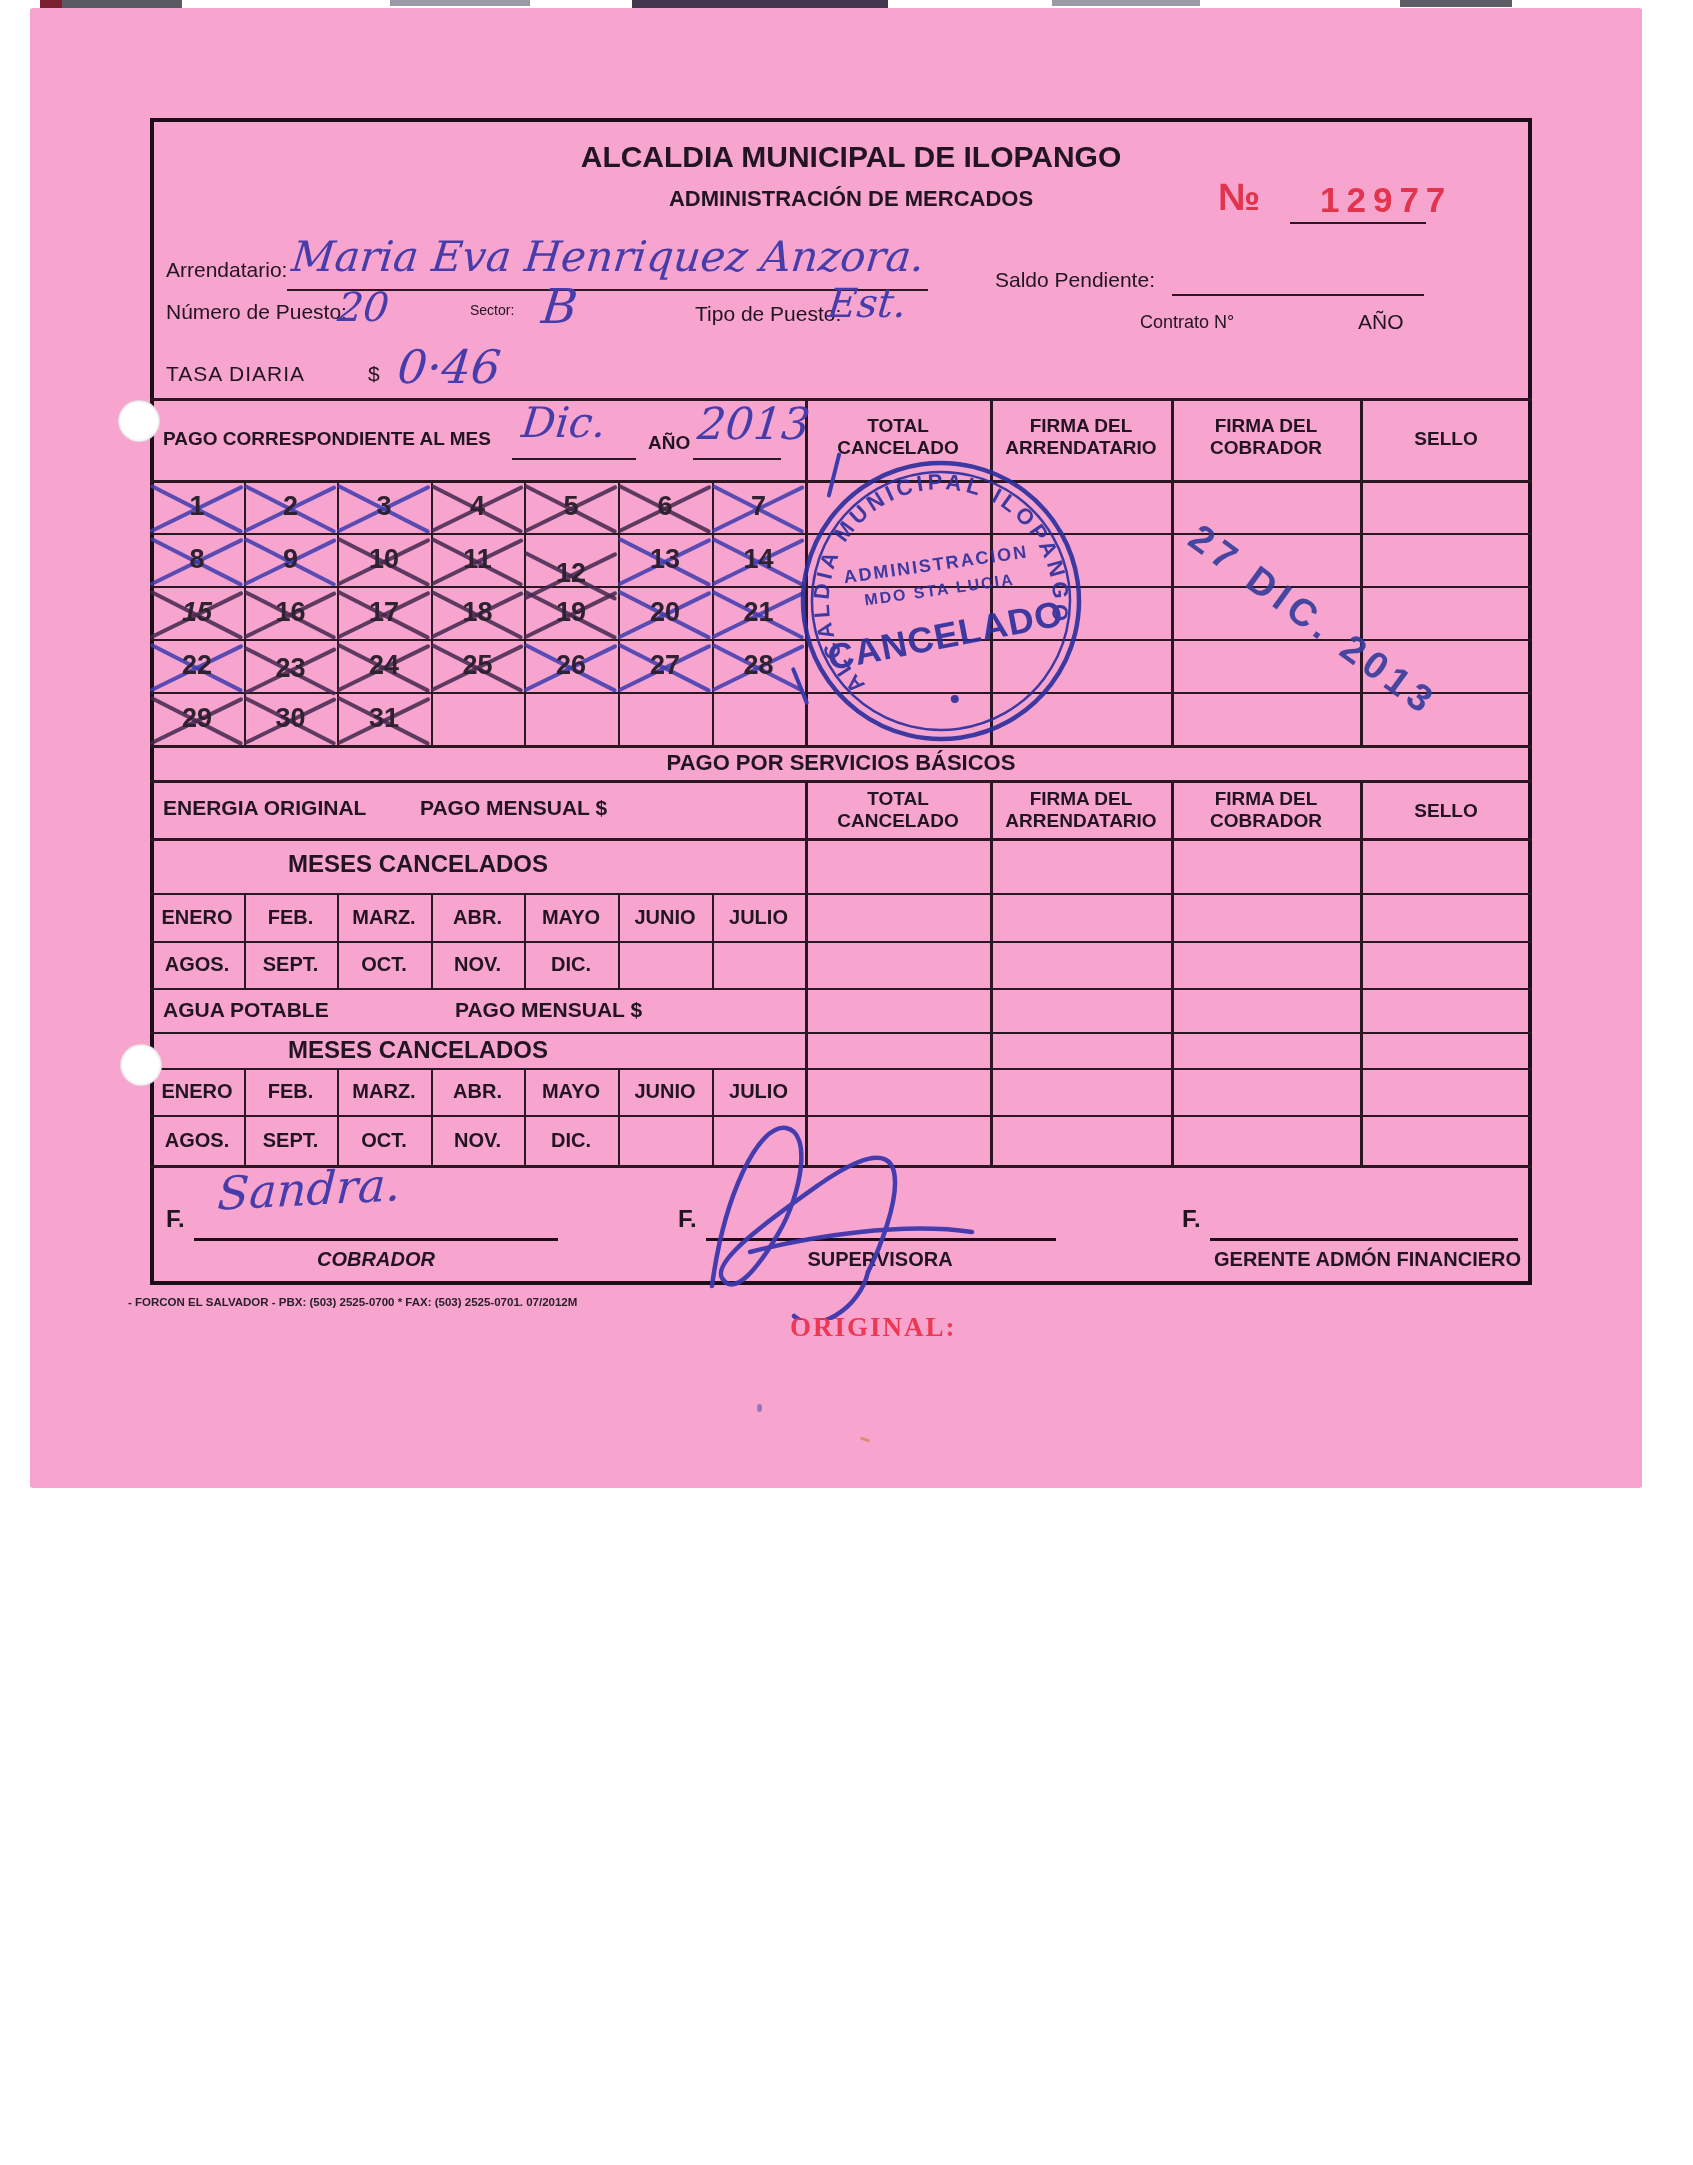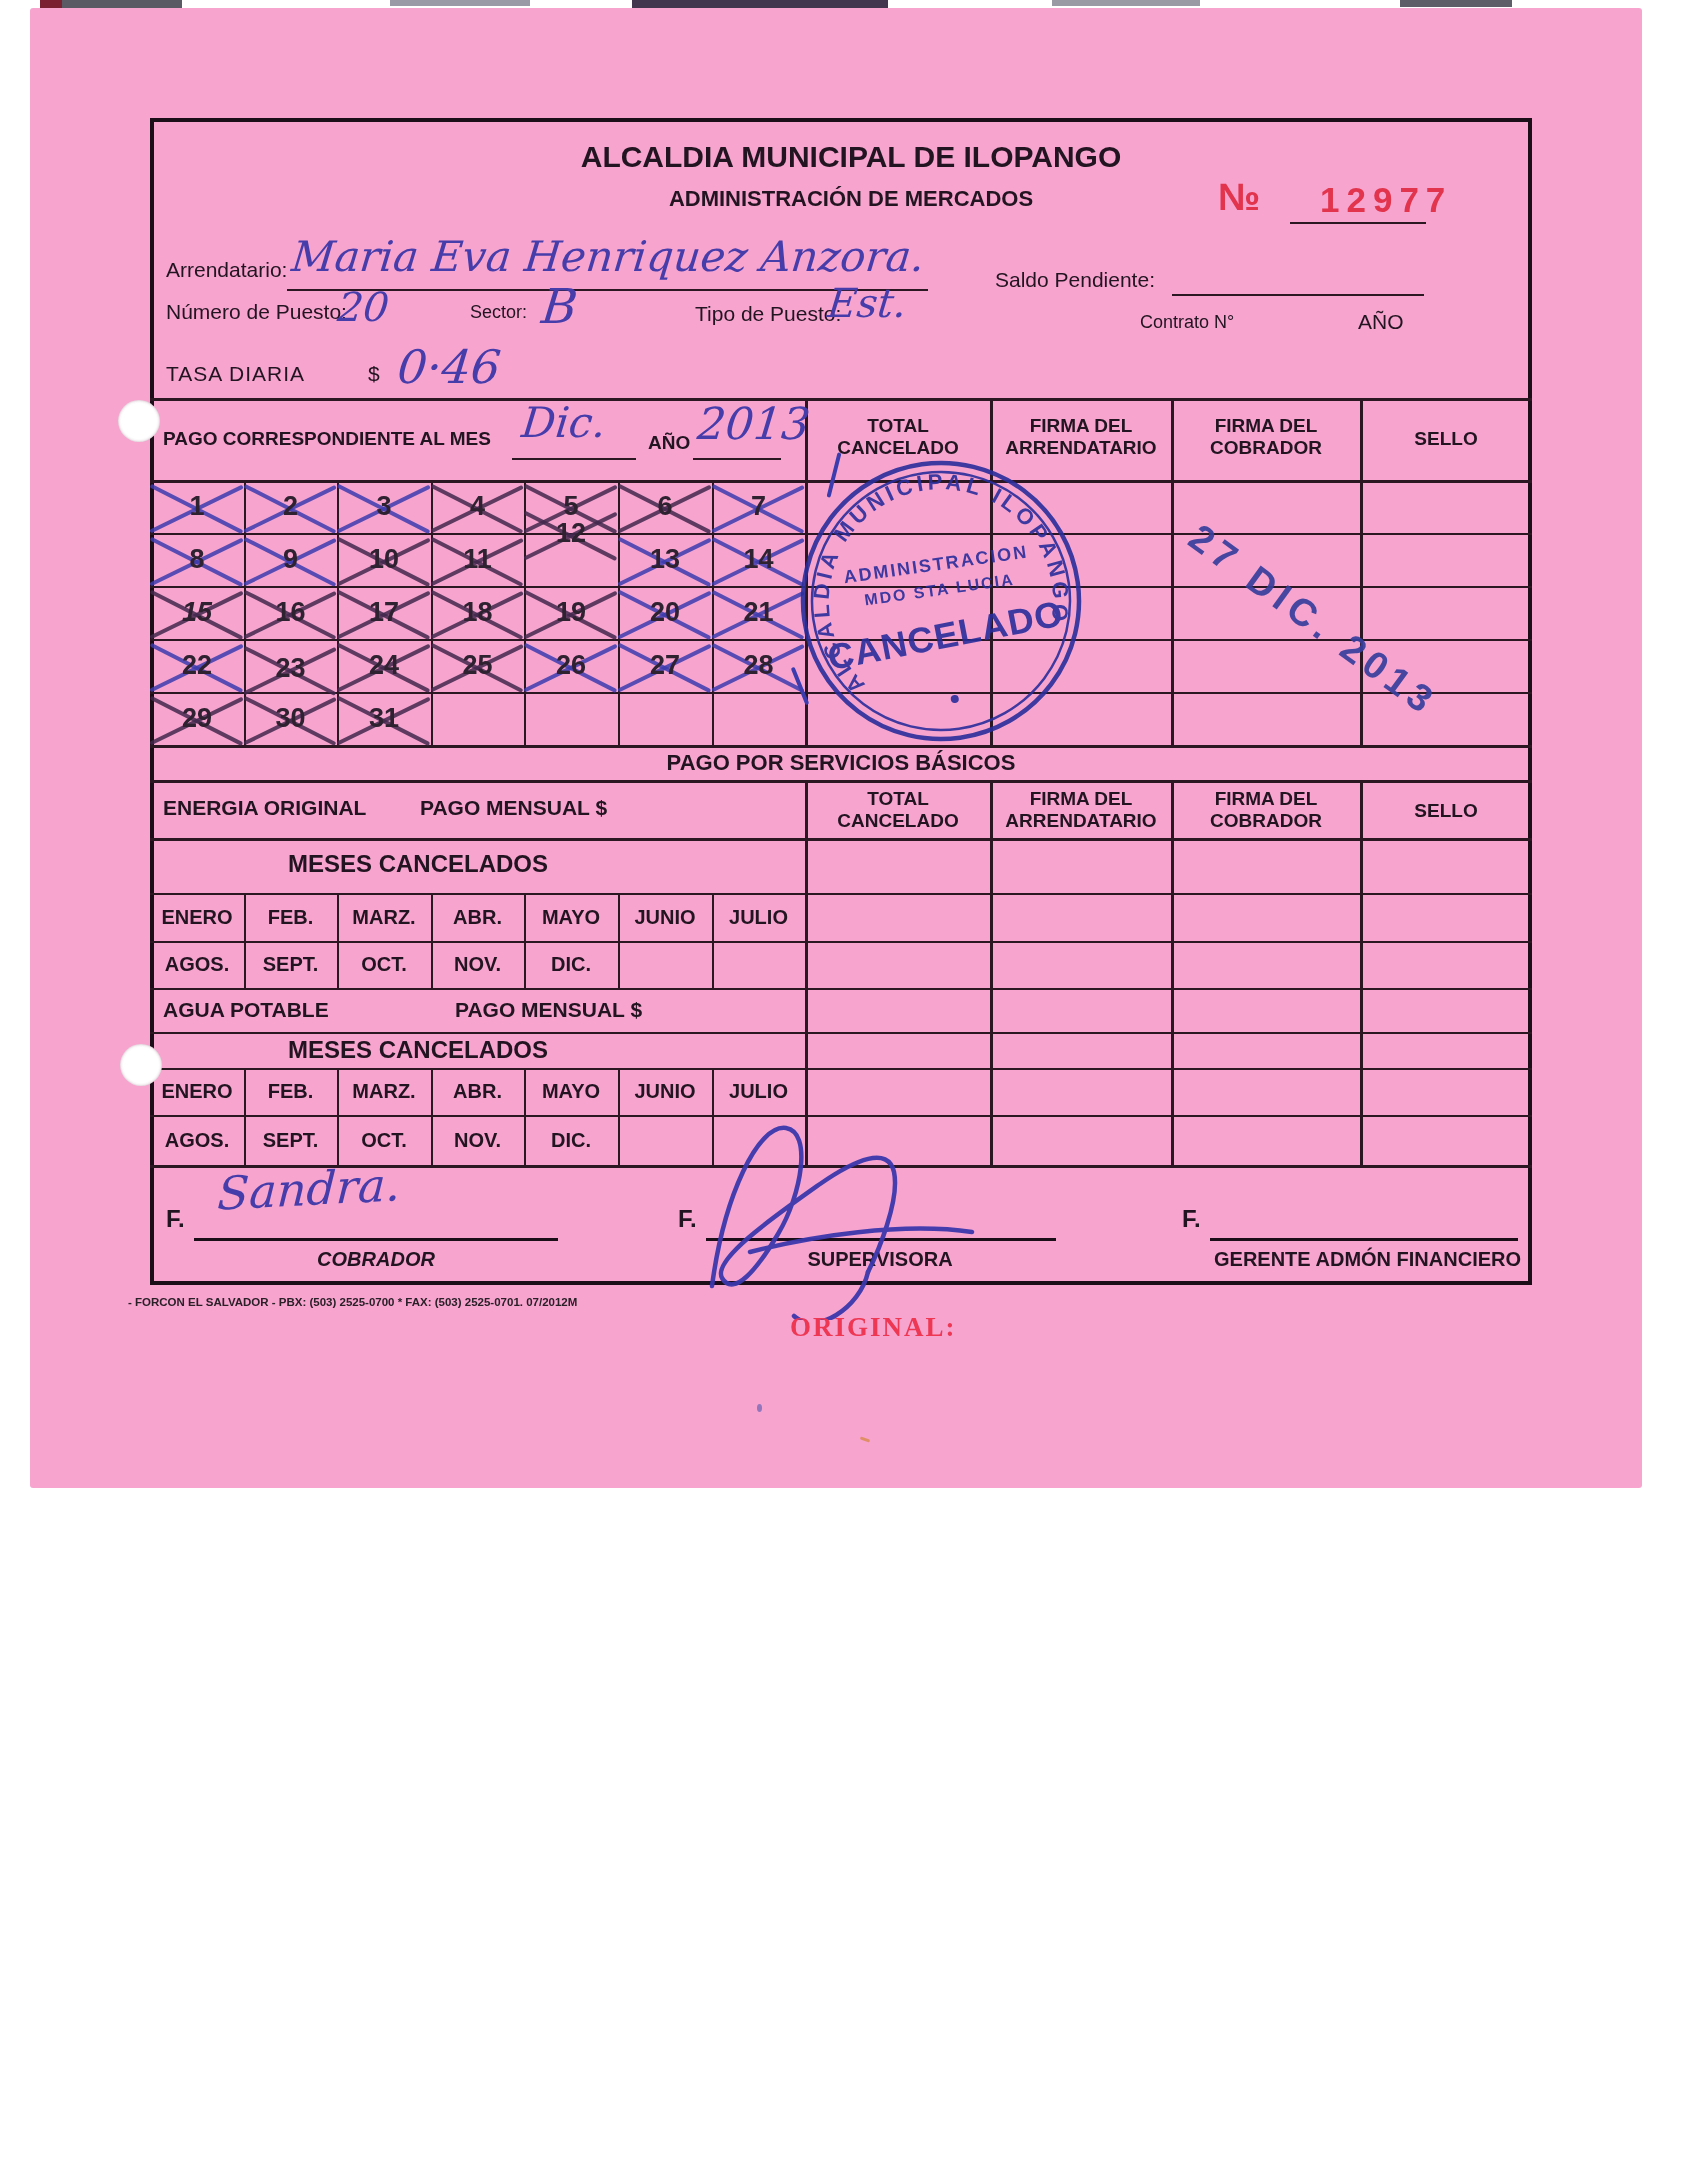--- a/index.html
+++ b/index.html
@@ -56,21 +56,21 @@
 
   <div class="t" style="left:166px;top:258px;font-size:21px;">Arrendatario:</div>
   <div class="t hw" style="left:292px;top:232px;font-size:42px;">Maria Eva Henriquez Anzora.</div>
   <div class="hl thin" style="left:287px;top:289px;width:641px;"></div>
 
   <div class="t" style="left:995px;top:268px;font-size:21px;">Saldo Pendiente:</div>
   <div class="hl thin" style="left:1172px;top:294px;width:252px;"></div>
 
   <div class="t" style="left:166px;top:300px;font-size:21px;">Número de Puesto:</div>
   <div class="t hw" style="left:338px;top:284px;font-size:40px;">20</div>
-  <div class="t" style="left:470px;top:302px;font-size:18px;">Sector:</div>
+  <div class="t" style="left:470px;top:302px;font-size:14px;">Sector:</div>
   <div class="t hw" style="left:542px;top:278px;font-size:48px;">B</div>
   <div class="t" style="left:695px;top:302px;font-size:21px;">Tipo de Puesto:</div>
   <div class="t hw" style="left:828px;top:280px;font-size:40px;">Est.</div>
 
   <div class="t" style="left:1140px;top:312px;font-size:18px;">Contrato N°</div>
   <div class="t" style="left:1358px;top:310px;font-size:21px;">AÑO</div>
 
   <div class="t" style="left:166px;top:362px;font-size:21px;letter-spacing:1px;">TASA DIARIA</div>
   <div class="t" style="left:368px;top:362px;font-size:21px;">$</div>
   <div class="t hw" style="left:398px;top:340px;font-size:46px;">0·46</div>
@@ -162,21 +162,21 @@
     </div>
   <div class="abs cal x xb" style="left:244px;top:533px;width:93px;height:53px;">
       <span>9</span>
     </div>
   <div class="abs cal x xd" style="left:337px;top:533px;width:94px;height:53px;">
       <span>10</span>
     </div>
   <div class="abs cal x xd" style="left:431px;top:533px;width:93px;height:53px;">
       <span>11</span>
     </div>
-  <div class="abs cal x xd" style="left:524px;top:511px;width:94px;height:45px;border-radius:14px;">
+  <div class="abs cal x xd" style="left:524px;top:551px;width:94px;height:45px;border-radius:14px;">
       <span>12</span>
     </div>
   <div class="abs cal x xb" style="left:618px;top:533px;width:94px;height:53px;">
       <span>13</span>
     </div>
   <div class="abs cal x xb" style="left:712px;top:533px;width:93px;height:53px;">
       <span>14</span>
     </div>
 
   <div class="abs cal x xd" style="left:150px;top:586px;width:94px;height:53px;font-style:italic;">

